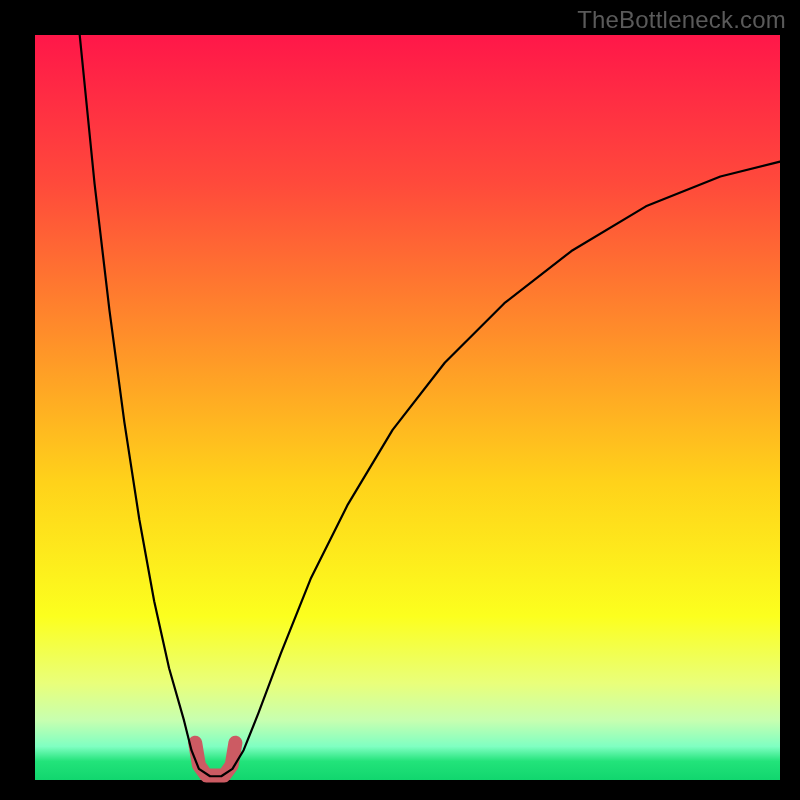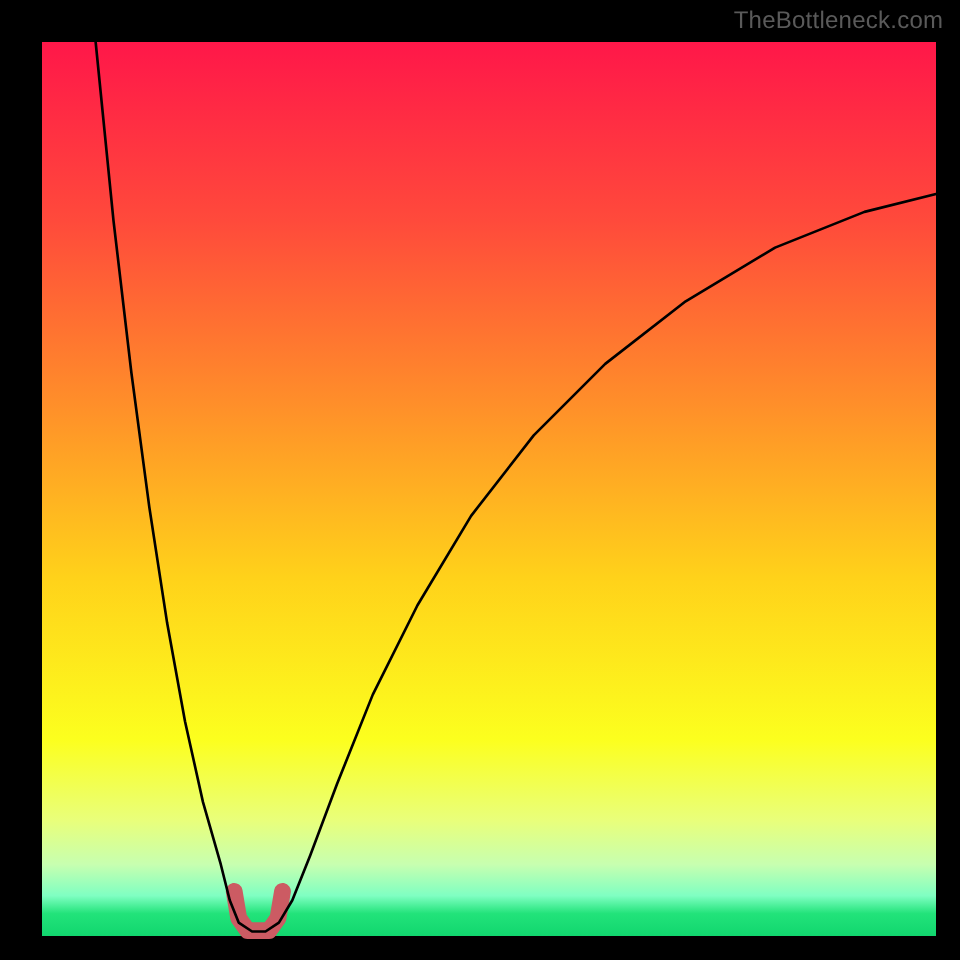--- a/index.html
+++ b/index.html
@@ -16,21 +16,21 @@
     top: 0;
     width: 800px;
     height: 800px;
     background: #000;
   }
   .watermark {
     position: absolute;
     top: 6px;
     right: 14px;
     font-family: Arial, Helvetica, sans-serif;
-    font-size: 20px;
+    font-size: 24px;
     color: #5a5a5a;
     letter-spacing: 0.2px;
   }
   svg {
     display: block;
   }
 </style>
 </head>
 <body>
 

